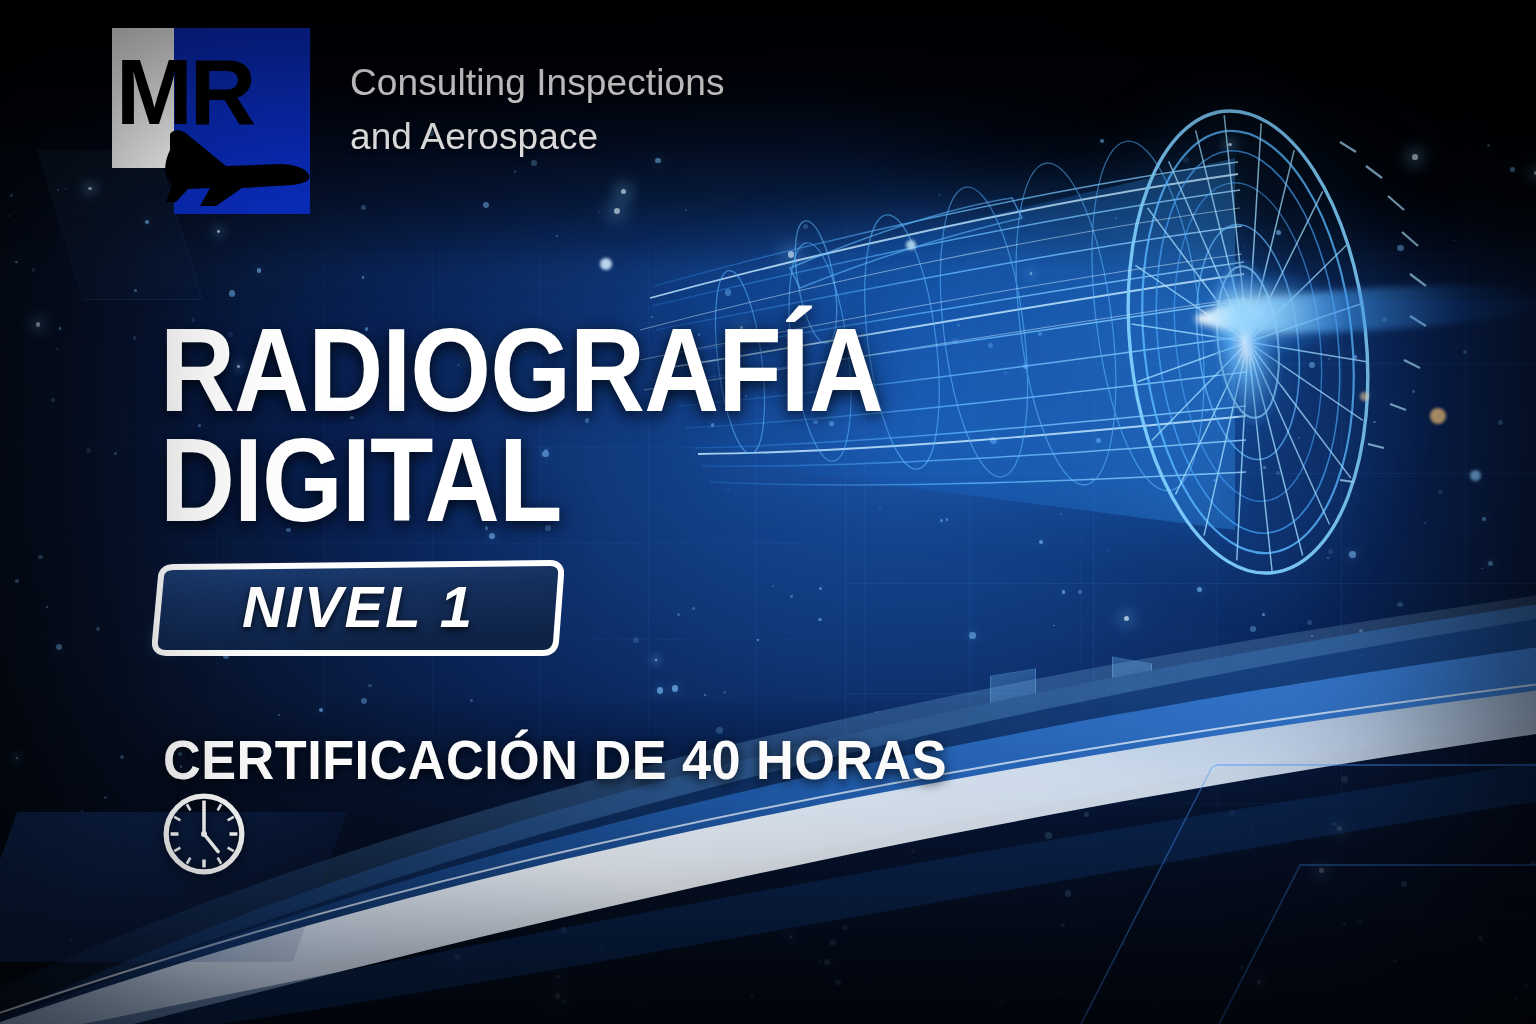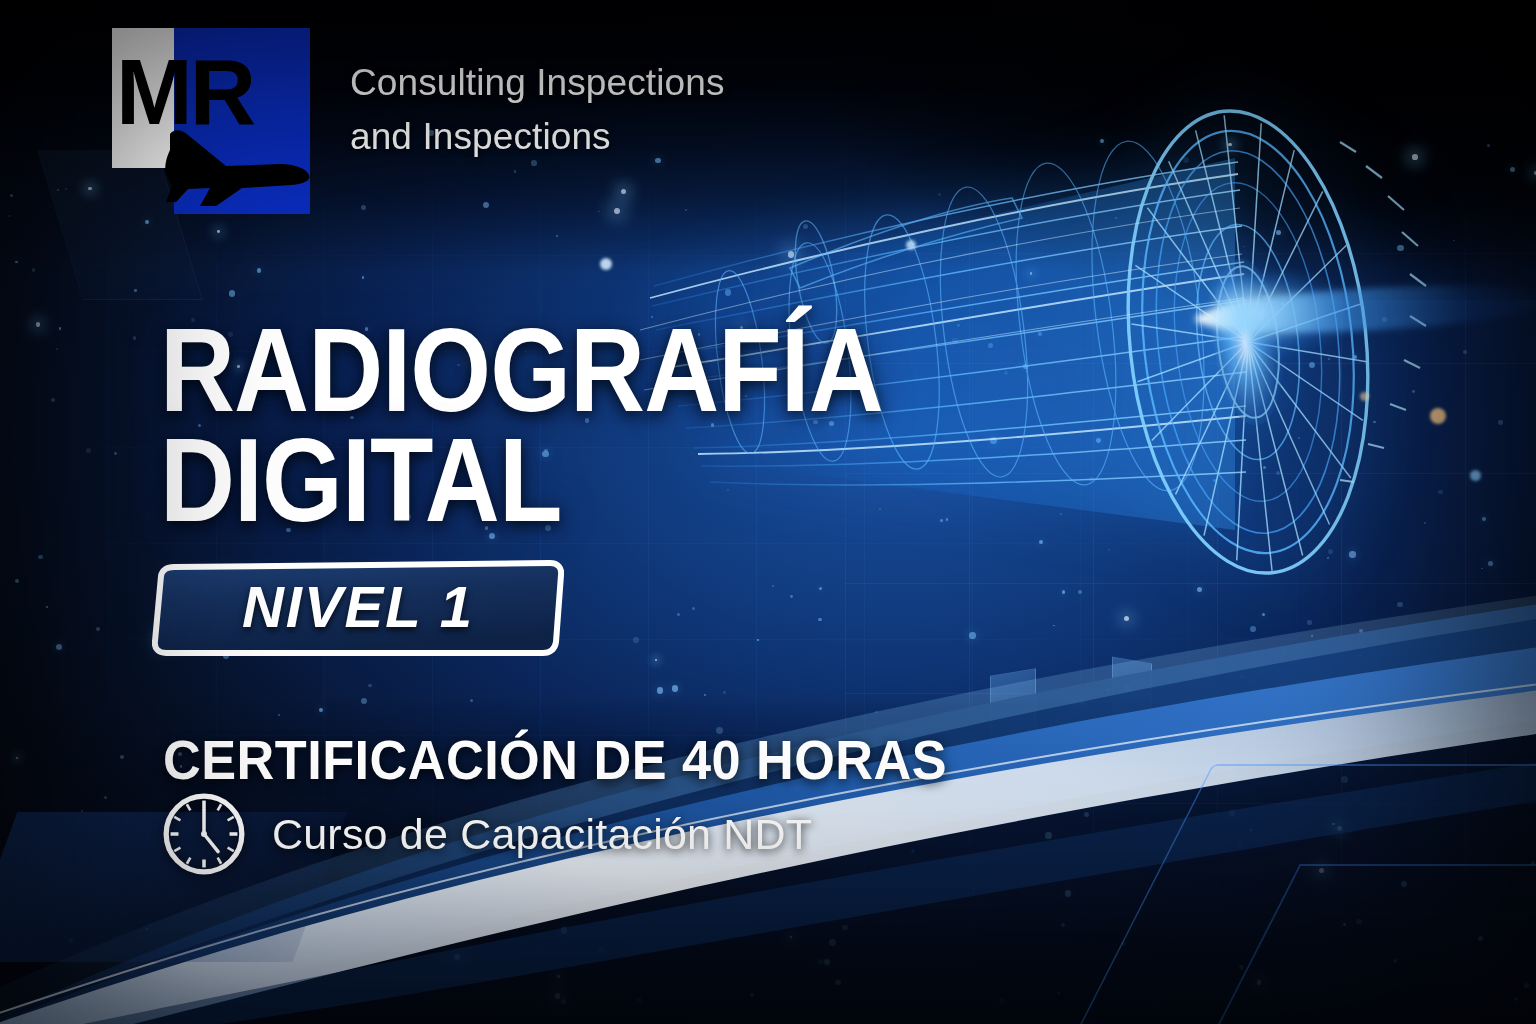--- a/index.html
+++ b/index.html
@@ -639,21 +639,21 @@
       <div class="logo-mr">MR</div>
       <div class="logo-plane">
         <svg viewBox="0 0 150 92" xmlns="http://www.w3.org/2000/svg">
           <path fill="#000000" d="M6,14 C10,9 17,9 24,15 L62,46 L116,44 C130,44 142,48 145,55 C147,60 141,64 128,65 L78,68 L52,86 L36,86 L46,68 L24,69 L12,82 L2,82 L8,66 L2,54 C0,48 2,38 6,30 Z"></path>
           <path fill="#000000" d="M16,18 C22,16 30,20 38,28 L60,48 L44,48 L20,28 C15,24 13,20 16,18 Z"></path>
         </svg>
       </div>
     </div>
     <div class="logo-text">
       <div>Consulting Inspections</div>
-      <div>and Inspections</div>
+      <div>and Aerospace</div>
     </div>
   </div>
 
   <div class="headline">
     <span class="l2">RADIOGRAFÍA</span>
     <span class="l2">DIGITAL</span>
   </div>
 
   <div class="badge">
     <svg viewBox="0 0 412 100" xmlns="http://www.w3.org/2000/svg" preserveAspectRatio="none">
@@ -689,17 +689,16 @@
           <line x1="30.5" y1="83.8" x2="34.5" y2="76.8"></line>
           <line x1="16.2" y1="69.5" x2="23.2" y2="65.5"></line>
           <line x1="16.2" y1="30.5" x2="23.2" y2="34.5"></line>
           <line x1="30.5" y1="16.2" x2="34.5" y2="23.2"></line>
         </g>
         <line x1="50" y1="50" x2="50" y2="22" stroke="#ffffff" stroke-width="4" stroke-linecap="round"></line>
         <line x1="50" y1="50" x2="66" y2="70" stroke="#ffffff" stroke-width="4" stroke-linecap="round"></line>
         <circle cx="50" cy="50" r="3.4" fill="#ffffff"></circle>
       </svg>
     </div>
-    <div class="course-label">Curso de Capacitación NDT</div>
   </div>
 
   <div class="vignette"></div>
 </div>
 
 </body></html>

